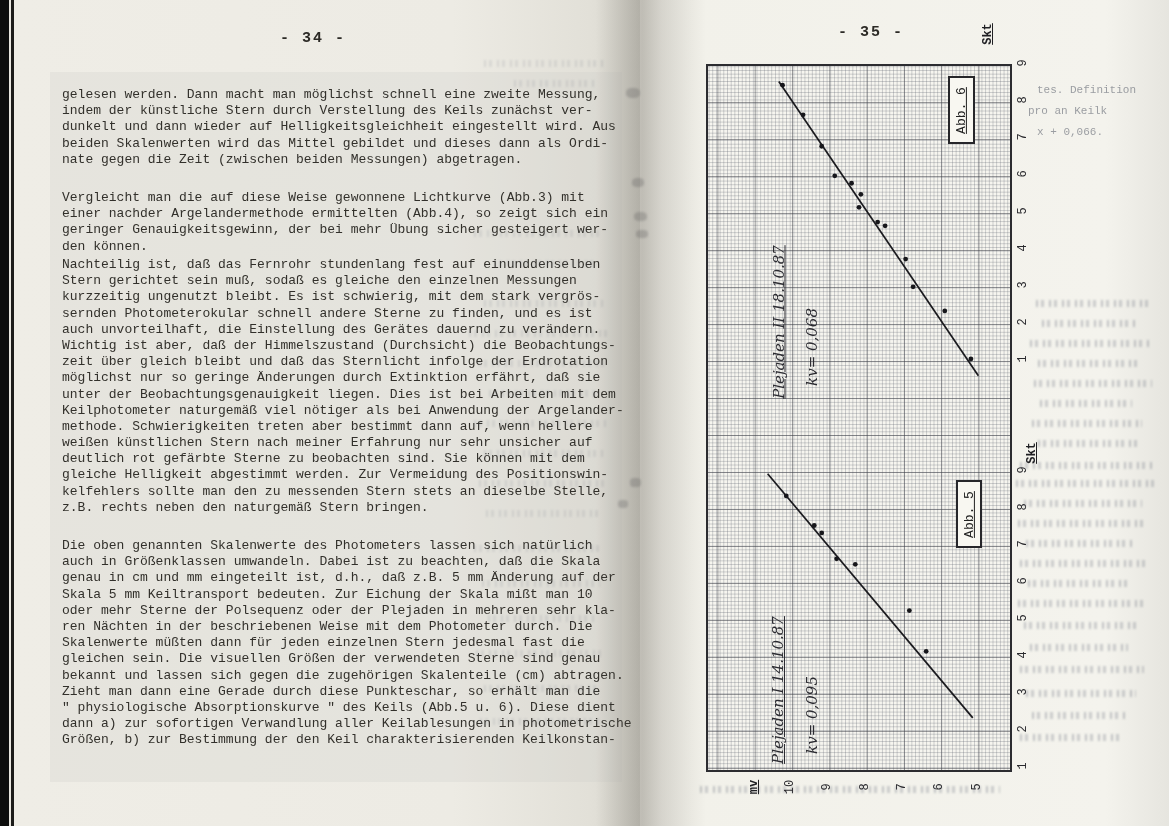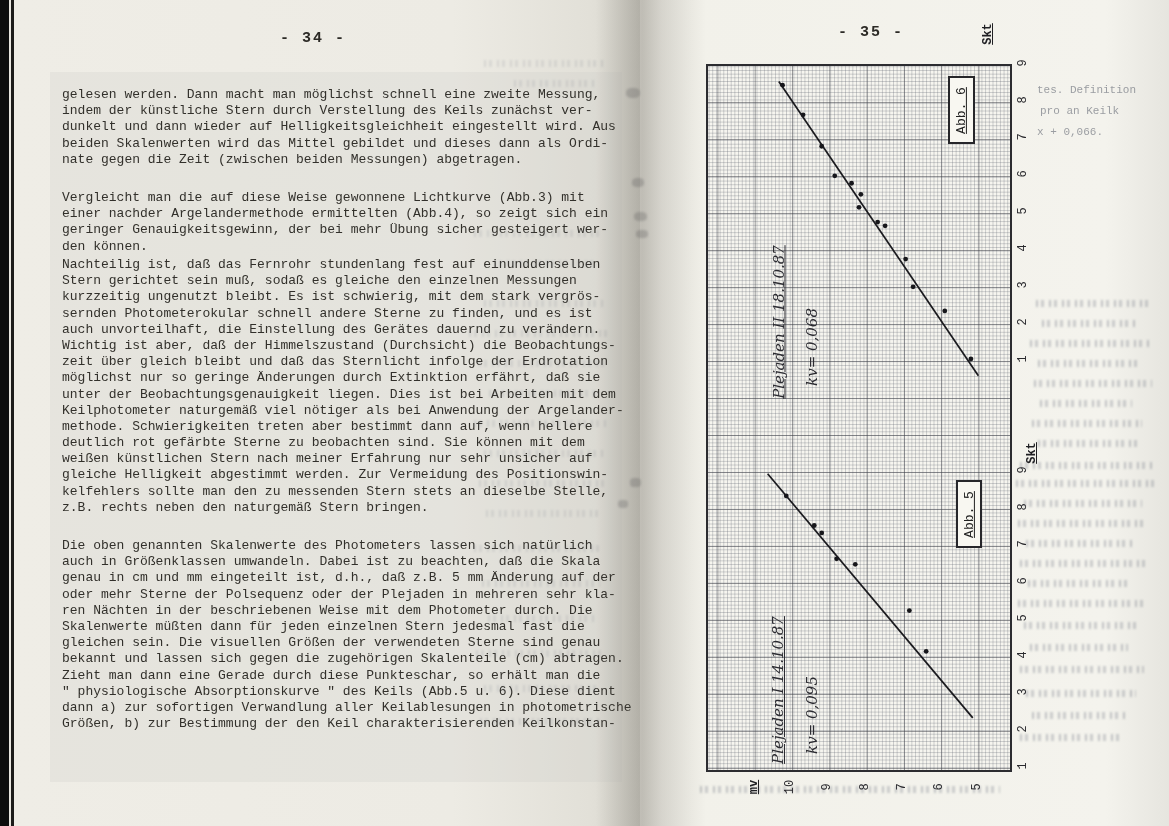--- a/index.html
+++ b/index.html
@@ -113,30 +113,31 @@
         <div class="line">Stern gerichtet sein muß, sodaß es gleiche den einzelnen Messungen</div>
         <div class="line">kurzzeitig ungenutzt bleibt. Es ist schwierig, mit dem stark vergrös-</div>
         <div class="line">sernden Photometerokular schnell andere Sterne zu finden, und es ist</div>
         <div class="line">auch unvorteilhaft, die Einstellung des Gerätes dauernd zu verändern.</div>
         <div class="line">Wichtig ist aber, daß der Himmelszustand (Durchsicht) die Beobachtungs-</div>
         <div class="line">zeit über gleich bleibt und daß das Sternlicht infolge der Erdrotation</div>
         <div class="line">möglichst nur so geringe Änderungen durch Extinktion erfährt, daß sie</div>
         <div class="line">unter der Beobachtungsgenauigkeit liegen. Dies ist bei Arbeiten mit dem</div>
         <div class="line">Keilphotometer naturgemäß viel nötiger als bei Anwendung der Argelander-</div>
         <div class="line">methode. Schwierigkeiten treten aber bestimmt dann auf, wenn hellere</div>
+        <div class="line">weißen künstlichen Stern nach meiner Erfahrung nur sehr unsicher auf</div>
         <div class="line">deutlich rot gefärbte Sterne zu beobachten sind. Sie können mit dem</div>
-        <div class="line">weißen künstlichen Stern nach meiner Erfahrung nur sehr unsicher auf</div>
         <div class="line">gleiche Helligkeit abgestimmt werden. Zur Vermeidung des Positionswin-</div>
         <div class="line">kelfehlers sollte man den zu messenden Stern stets an dieselbe Stelle,</div>
         <div class="line">z.B. rechts neben den naturgemäß Stern bringen.</div>
       </div>
       <div class="para" style="top: 538px;">
         <div class="line">Die oben genannten Skalenwerte des Photometers lassen sich natürlich</div>
         <div class="line">auch in Größenklassen umwandeln. Dabei ist zu beachten, daß die Skala</div>
         <div class="line">genau in cm und mm eingeteilt ist, d.h., daß z.B. 5 mm Änderung auf der</div>
+        <div class="line">Skala 5 mm Keiltransport bedeuten. Zur Eichung der Skala mißt man 10</div>
         <div class="line">oder mehr Sterne der Polsequenz oder der Plejaden in mehreren sehr kla-</div>
         <div class="line">ren Nächten in der beschriebenen Weise mit dem Photometer durch. Die</div>
         <div class="line">Skalenwerte müßten dann für jeden einzelnen Stern jedesmal fast die</div>
         <div class="line">gleichen sein. Die visuellen Größen der verwendeten Sterne sind genau</div>
         <div class="line">bekannt und lassen sich gegen die zugehörigen Skalenteile (cm) abtragen.</div>
         <div class="line">Zieht man dann eine Gerade durch diese Punkteschar, so erhält man die</div>
         <div class="line">" physiologische Absorptionskurve " des Keils (Abb.5 u. 6). Diese dient</div>
         <div class="line">dann a) zur sofortigen Verwandlung aller Keilablesungen in photometrische</div>
         <div class="line">Größen, b) zur Bestimmung der den Keil charakterisierenden Keilkonstan-</div>
       </div>
@@ -239,21 +240,21 @@
         <div class="rot tick" style="left: 147.6px; top: 714px; width: 22px; height: 18px;">8</div>
         <div class="rot tick" style="left: 184.9px; top: 714px; width: 22px; height: 18px;">7</div>
         <div class="rot tick" style="left: 222.2px; top: 714px; width: 22px; height: 18px;">6</div>
         <div class="rot tick" style="left: 259.5px; top: 714px; width: 22px; height: 18px;">5</div>
         <div class="rot axis-label" style="left: 32px; top: 714px; width: 32px; height: 18px;">mv</div>
       </div>
   </div>
 
   <div id="right-bleed">
       <div class="bleed-frag" style="left: 397px; top: 84px;">tes. Definition</div>
-      <div class="bleed-frag" style="left: 400px; top: 105px;">pro an Keilk</div>
+      <div class="bleed-frag" style="left: 388px; top: 105px;">pro an Keilk</div>
       <div class="bleed-frag" style="left: 397px; top: 126px;">x + 0,066.</div>
       <div class="bleed-line" style="left: 396px; top: 300px; width: 112px;"></div>
       <div class="bleed-line" style="left: 402px; top: 320px; width: 96px;"></div>
       <div class="bleed-line" style="left: 390px; top: 340px; width: 120px;"></div>
       <div class="bleed-line" style="left: 398px; top: 360px; width: 104px;"></div>
       <div class="bleed-line" style="left: 394px; top: 380px; width: 118px;"></div>
       <div class="bleed-line" style="left: 400px; top: 400px; width: 92px;"></div>
       <div class="bleed-line" style="left: 392px; top: 420px; width: 110px;"></div>
       <div class="bleed-line" style="left: 398px; top: 440px; width: 100px;"></div>
       <div class="bleed-line" style="left: 380px; top: 462px; width: 132px;"></div>

